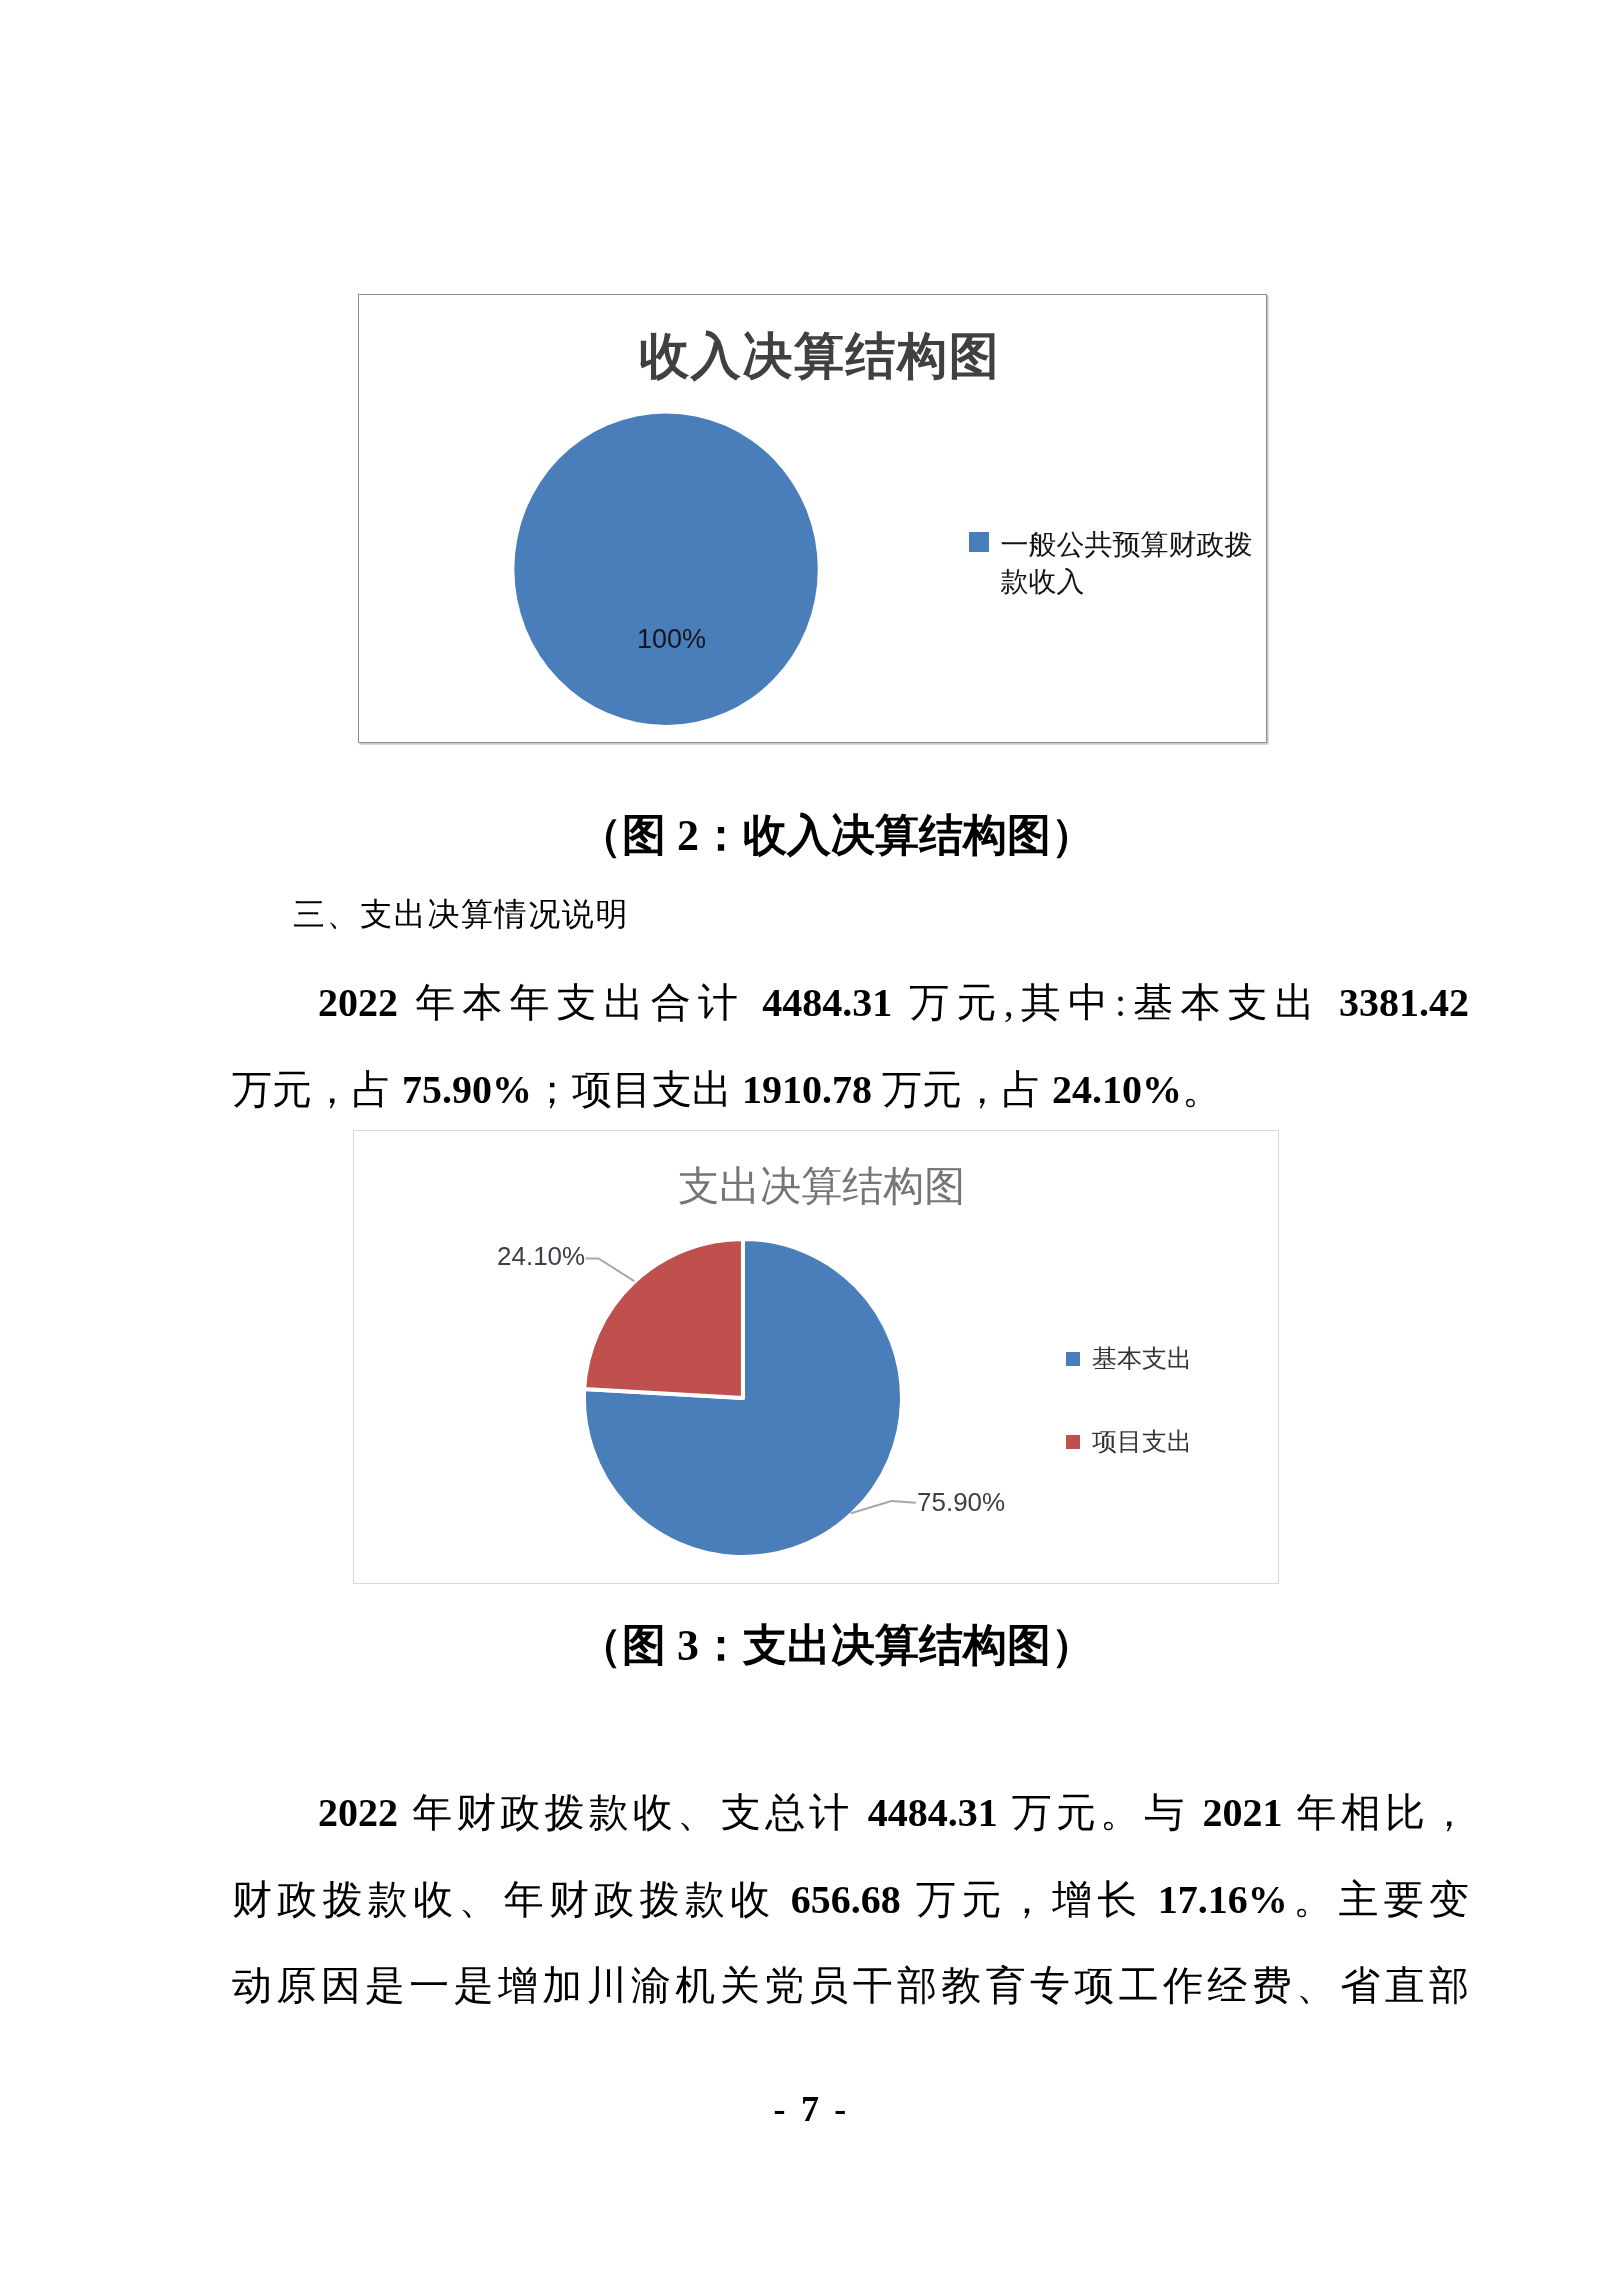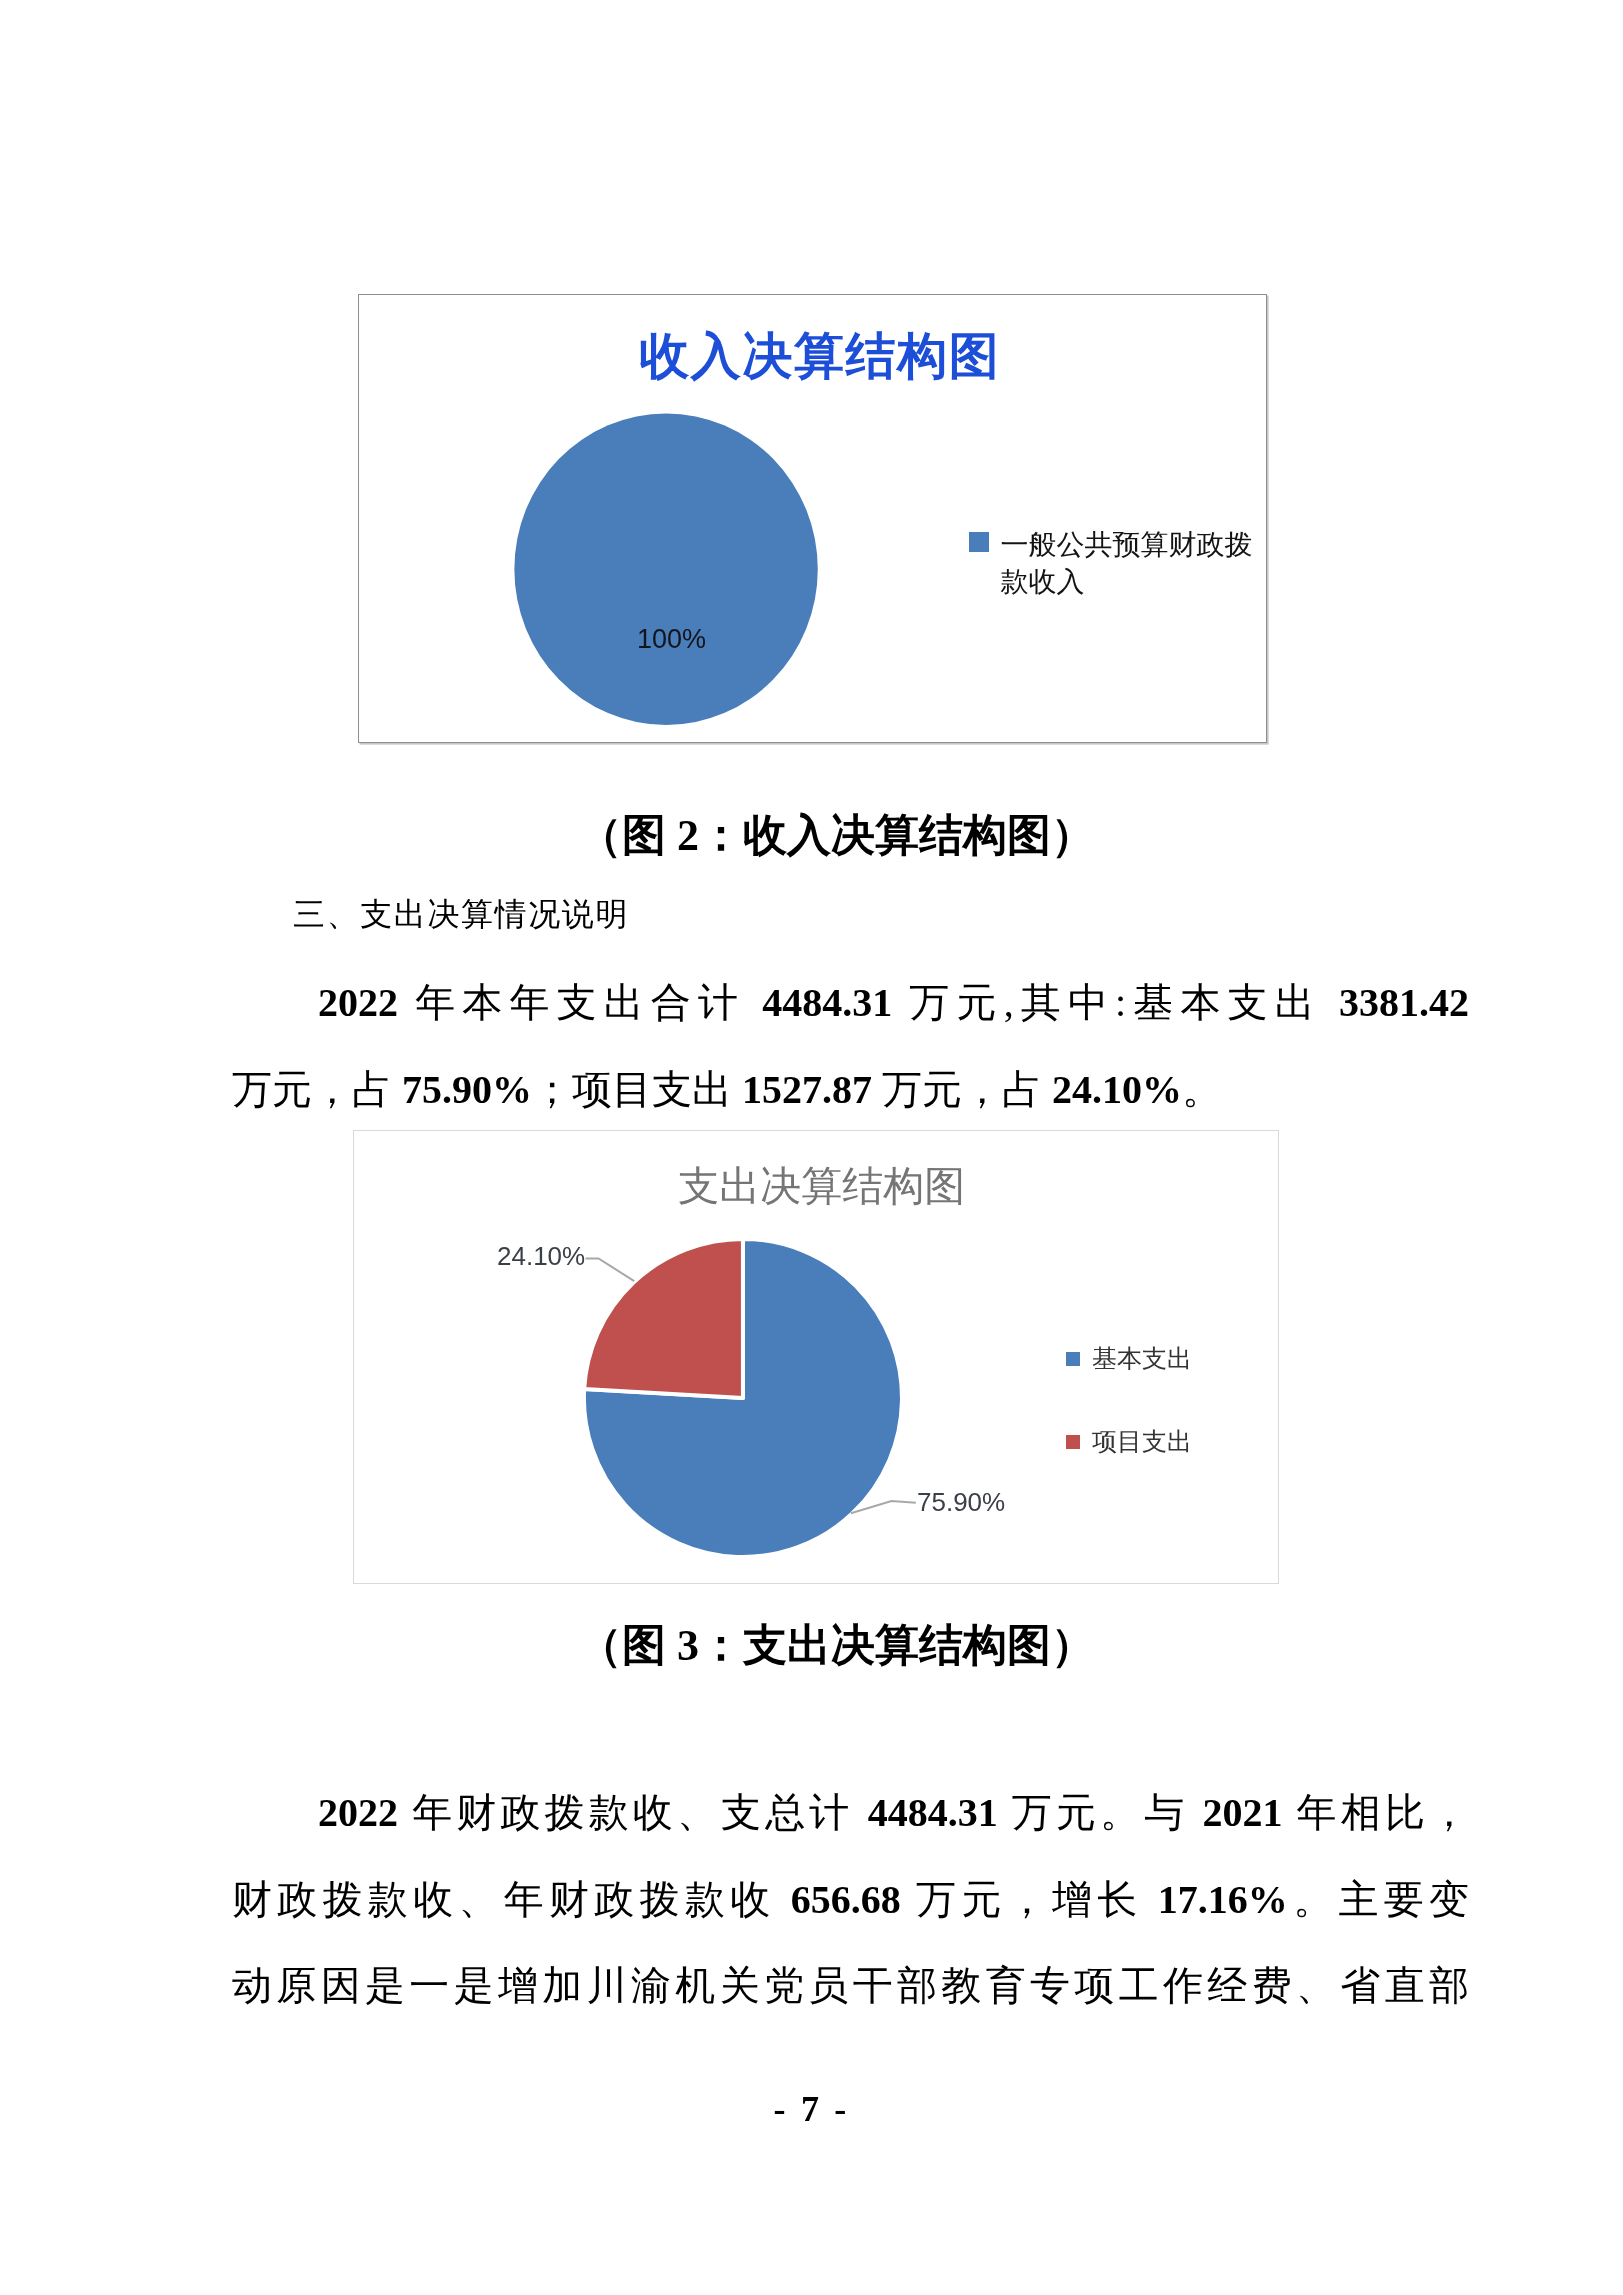--- a/index.html
+++ b/index.html
@@ -7,21 +7,21 @@
         font-family:"Liberation Serif","DejaVu Serif",serif;color:#000;}
 
   
   .chartbox{position:absolute;background:#fff;}
   #chart-income{left:358px;top:294px;width:907px;height:447px;
                 border:1.6px solid #8e8e8e;box-shadow:1.6px 1.6px 0 #c6c6c6;}
   #chart-expend{left:353px;top:1130px;width:924px;height:452px;border:1.6px solid #d9d9d9;}
   .chart-svg{position:absolute;left:0;top:0;display:block;}
 
   .chart-title-income{position:absolute;left:0;top:28px;width:100%;text-align:center;
-                      font-size:50px;font-weight:700;letter-spacing:1.6px;color:#1d4ed8;text-indent:14.6px;}
+                      font-size:50px;font-weight:700;letter-spacing:1.6px;color:#404040;text-indent:14.6px;}
   .chart-title-expend{position:absolute;left:0;top:28px;width:100%;text-align:center;
                       font-size:41px;font-weight:400;color:#757575;text-indent:11.4px;}
 
   .datalabel{position:absolute;font-family:Liberation Sans, sans-serif;white-space:nowrap;}
   #label-income-100{left:278px;top:329px;font-size:27px;color:#14141c;}
   #label-expend-project{left:143px;top:110px;font-size:26px;color:#3b3f47;}
   #label-expend-basic{left:563px;top:356px;font-size:26px;color:#3b3f47;}
 
   .legend-income{position:absolute;left:610px;top:231px;display:flex;gap:11.4px;}
   .legend-income .sw{width:20px;height:20px;margin-top:5.7px;flex:none;}
@@ -74,21 +74,21 @@
         <span>一般公共预算财政拨</span><br>
         <span>款收入</span>
       </span>
     </div>
   </section>
 
   <div class="caption" id="caption-fig2"><span>（图 </span><span class="num">2</span><span>：收入决算结构图）</span></div>
 
   <div class="heading" id="heading-sec3">三、支出决算情况说明</div>
   <div class="bodyline indent justify" id="p1l1"><span class="num">2022</span><span> 年本年支出合计 </span><span class="num">4484.31</span><span> 万元,其中:基本支出 </span><span class="num">3381.42</span></div>
-  <div class="bodyline" id="p1l2"><span>万元，占 </span><span class="num">75.90%</span><span>；项目支出 </span><span class="num">1527.87</span><span> 万元，占 </span><span class="num">24.10%</span><span>。</span></div>
+  <div class="bodyline" id="p1l2"><span>万元，占 </span><span class="num">75.90%</span><span>；项目支出 </span><span class="num">1910.78</span><span> 万元，占 </span><span class="num">24.10%</span><span>。</span></div>
 
   <section class="chartbox" id="chart-expend">
     <svg class="chart-svg" width="924" height="452" viewBox="0 0 1138 557">
       <g>
           <path d="M 479 329 L 479.0 133.0 A 196 196 0 1 1 283.3 317.9 Z" stroke="#ffffff" stroke-width="5" stroke-linejoin="round" fill="#4a7ebb"></path>
           <path d="M 479 329 L 283.3 317.9 A 196 196 0 0 1 479.0 133.0 Z" stroke="#ffffff" stroke-width="5" stroke-linejoin="round" fill="#c0504d"></path>
         </g>
       <polyline points="285,157 301,157 345,185" fill="none" stroke="#a8a8a8" stroke-width="2.5"></polyline>
       <polyline points="612,471 662,456 692,458" fill="none" stroke="#a8a8a8" stroke-width="2.5"></polyline>
     </svg>

